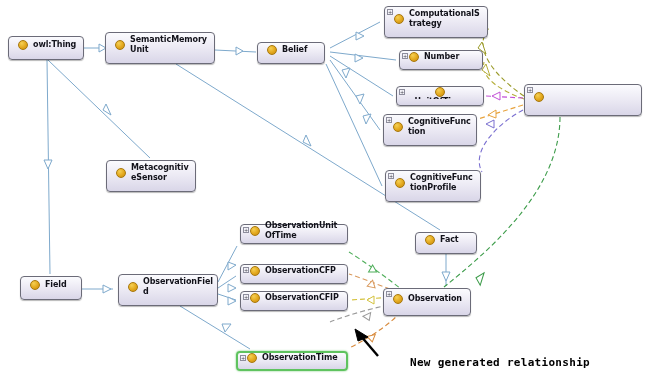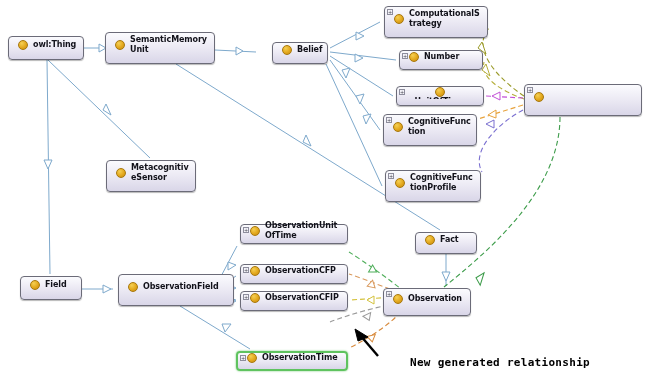--- a/index.html
+++ b/index.html
@@ -180,21 +180,21 @@
 
   <div id="nodes">
       <div class="node" style="left: 8px; top: 36px; width: 76px; height: 24px;">
         <div class="node-icon"></div>
         <div class="node-label">owl:Thing</div>
       </div>
       <div class="node" style="left: 105px; top: 32px; width: 110px; height: 32px;">
         <div class="node-icon"></div>
         <div class="node-label">SemanticMemoryUnit</div>
       </div>
-      <div class="node" style="left: 272px; top: 42px; width: 56px; height: 22px;">
+      <div class="node" style="left: 257px; top: 42px; width: 68px; height: 22px;">
         <div class="node-icon"></div>
         <div class="node-label">Belief</div>
       </div>
       <div class="node" style="left: 384px; top: 6px; width: 104px; height: 32px;">
         <div class="node-expander">+</div>
         <div class="node-icon"></div>
         <div class="node-label">ComputationalStrategy</div>
       </div>
       <div class="node" style="left: 399px; top: 50px; width: 84px; height: 20px;">
         <div class="node-expander">+</div>
@@ -221,21 +221,21 @@
         <div class="node-icon"></div>
       </div>
       <div class="node" style="left: 106px; top: 160px; width: 90px; height: 32px;">
         <div class="node-icon"></div>
         <div class="node-label">MetacognitiveSensor</div>
       </div>
       <div class="node" style="left: 20px; top: 276px; width: 62px; height: 24px;">
         <div class="node-icon"></div>
         <div class="node-label">Field</div>
       </div>
-      <div class="node" style="left: 118px; top: 274px; width: 116px; height: 32px;">
+      <div class="node" style="left: 118px; top: 274px; width: 100px; height: 32px;">
         <div class="node-icon"></div>
         <div class="node-label">ObservationField</div>
       </div>
       <div class="node" style="left: 240px; top: 224px; width: 108px; height: 20px;">
         <div class="node-expander">+</div>
         <div class="node-icon"></div>
         <div class="node-label">ObservationUnitOfTime</div>
       </div>
       <div class="node" style="left: 240px; top: 264px; width: 108px; height: 20px;">
         <div class="node-expander">+</div>

